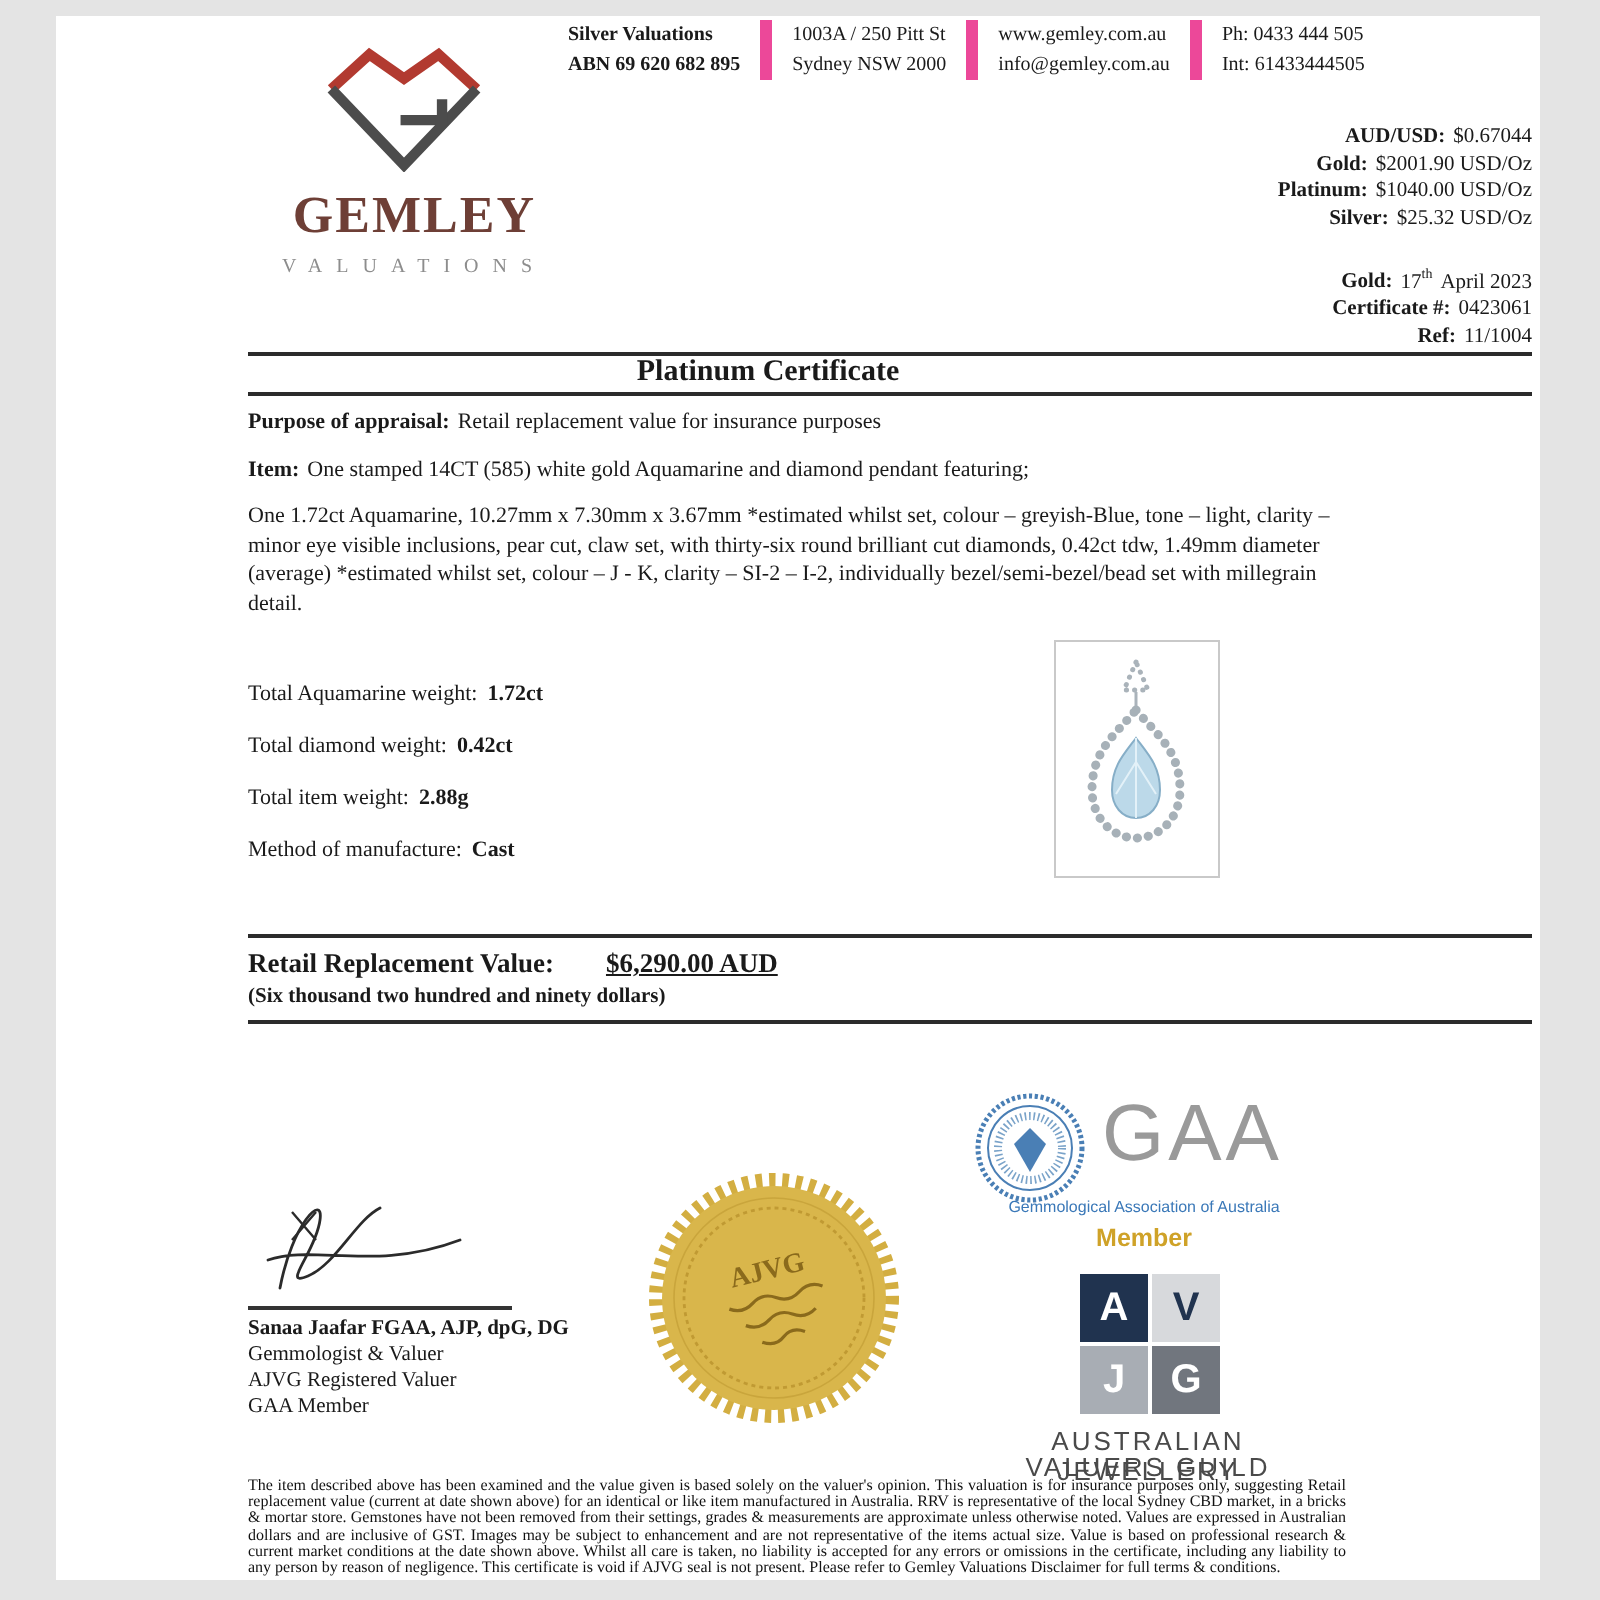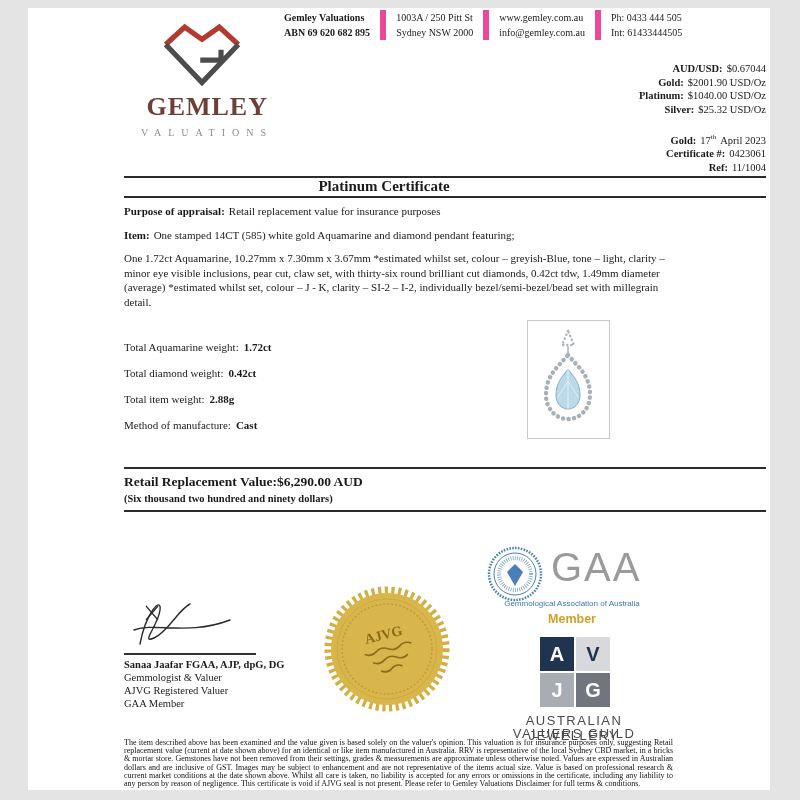--- a/index.html
+++ b/index.html
@@ -27,21 +27,21 @@
   .title{left:124px;top:178px;width:520px;text-align:center;font-size:15px;font-weight:bold;}
   
   .body-line{left:124px;font-size:11px;}
   .desc{left:124px;top:251px;width:549px;font-size:11px;line-height:14.6px;}
   .wval{font-weight:bold;margin-left:5px;text-align:center;}
   
   .photo{left:527px;top:320px;width:81px;height:117px;border:1px solid #c9c9c9;background:#fff;
          display:flex;align-items:center;justify-content:center;}
   
   .rrv-line{left:124px;top:474px;font-size:13.5px;font-weight:bold;}
-  .rrv-amount{}
+  .rrv-amount{margin-left:26px;text-decoration:underline;}
   .rrv-words{left:124px;top:493px;font-size:10.5px;font-weight:bold;}
   
   .sig-rule{left:124px;top:653px;width:132px;height:1.5px;background:#333;}
   .sig-text{left:124px;font-size:10.5px;line-height:13px;}
   
   .gaa-acronym{left:551px;top:545px;font-family:"Liberation Sans",sans-serif;font-size:40px;
                color:#9a9a9a;letter-spacing:2px;}
   .gaa-name{left:482px;top:599px;width:180px;text-align:center;font-family:"Liberation Sans",sans-serif;
             font-size:8px;color:#3a78b8;}
   .gaa-member{left:482px;top:612px;width:180px;text-align:center;font-family:"Liberation Sans",sans-serif;
@@ -70,21 +70,21 @@
       <path d="M8,26 L30,6 L50,20 L70,6 L92,26" fill="none" stroke="#b23a30" stroke-width="6" stroke-linejoin="miter"></path>
       <path d="M8,26 L50,70 L92,26" fill="none" stroke="#4c4c4c" stroke-width="6"></path>
       <path d="M48,44 L72,44 L72,32" fill="none" stroke="#4c4c4c" stroke-width="6"></path>
     </svg>
     <div class="brand-name">GEMLEY</div>
     <div class="brand-tag">VALUATIONS</div>
   </div>
 
   <div class="abs contact">
     <div class="hc">
-      <div>Gemley Valuations</div>
+      <div>Silver Valuations</div>
       <div>ABN 69 620 682 895</div>
     </div>
     <div class="hc">
       <div>1003A / 250 Pitt St</div>
       <div>Sydney NSW 2000</div>
     </div>
     <div class="hc">
       <div>www.gemley.com.au</div>
       <div>info@gemley.com.au</div>
     </div>

